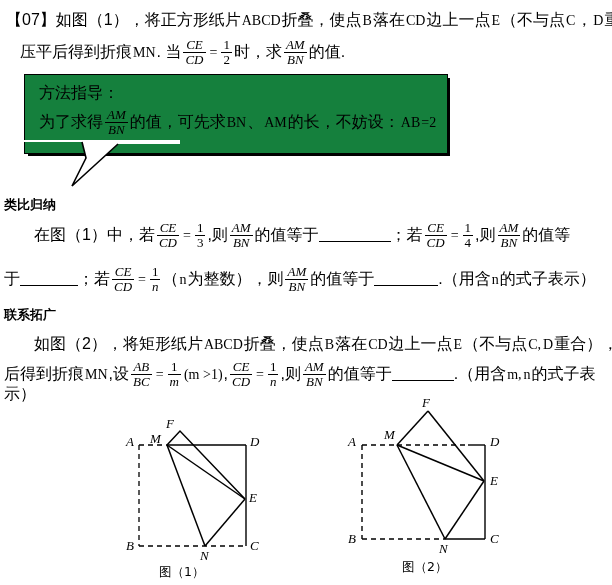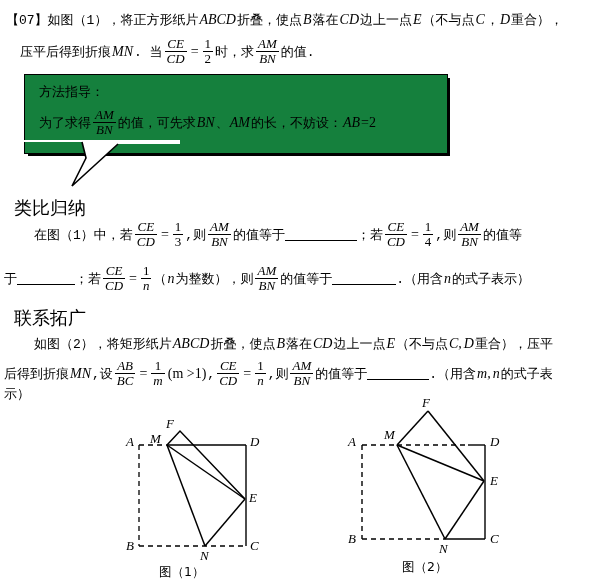--- a/index.html
+++ b/index.html
@@ -17,24 +17,23 @@
   }
 
   
   .para {
     position: absolute;
     font-size: 13.5px;
     line-height: 31px;
     white-space: nowrap;
     letter-spacing: 0px;
   }
-  .cn { font-family: Liberation Mono, monospace; font-size: 13px; text-align: right; }
+  .cn { font-family: Liberation Sans, sans-serif; font-size: 16px; text-align: right; }
   .mi {
     font-family: "Liberation Serif", "DejaVu Serif", serif;
-    font-style: italic;
     font-size: 14px;
     padding: 0 1px;
   }
   .op { font-family: "Liberation Serif", serif; padding: 0 2px; font-size: 14px; }
   .num { font-family: "Liberation Serif", serif; font-size: 14px; }
 
   
   .frac {
     display: inline-block;
     vertical-align: -0.52em;
@@ -50,24 +49,23 @@
   .blank {
     display: inline-block;
     border-bottom: 1.4px solid #000;
     height: 0.95em;
     vertical-align: -0.12em;
   }
 
   .sect-head {
     position: absolute;
     font-family: "DejaVu Sans", "Liberation Sans", sans-serif;
-    font-weight: normal;
-    font-size: 18px;
-    white-space: nowrap;
-    margin-left: 10px;
+    font-weight: bold;
+    font-size: 13px;
+    white-space: nowrap;
   }
 
   
   #hint-box {
     position: absolute;
     left: 24px;
     top: 74px;
     width: 424px;
     height: 80px;
     border: 1.6px solid #000;

